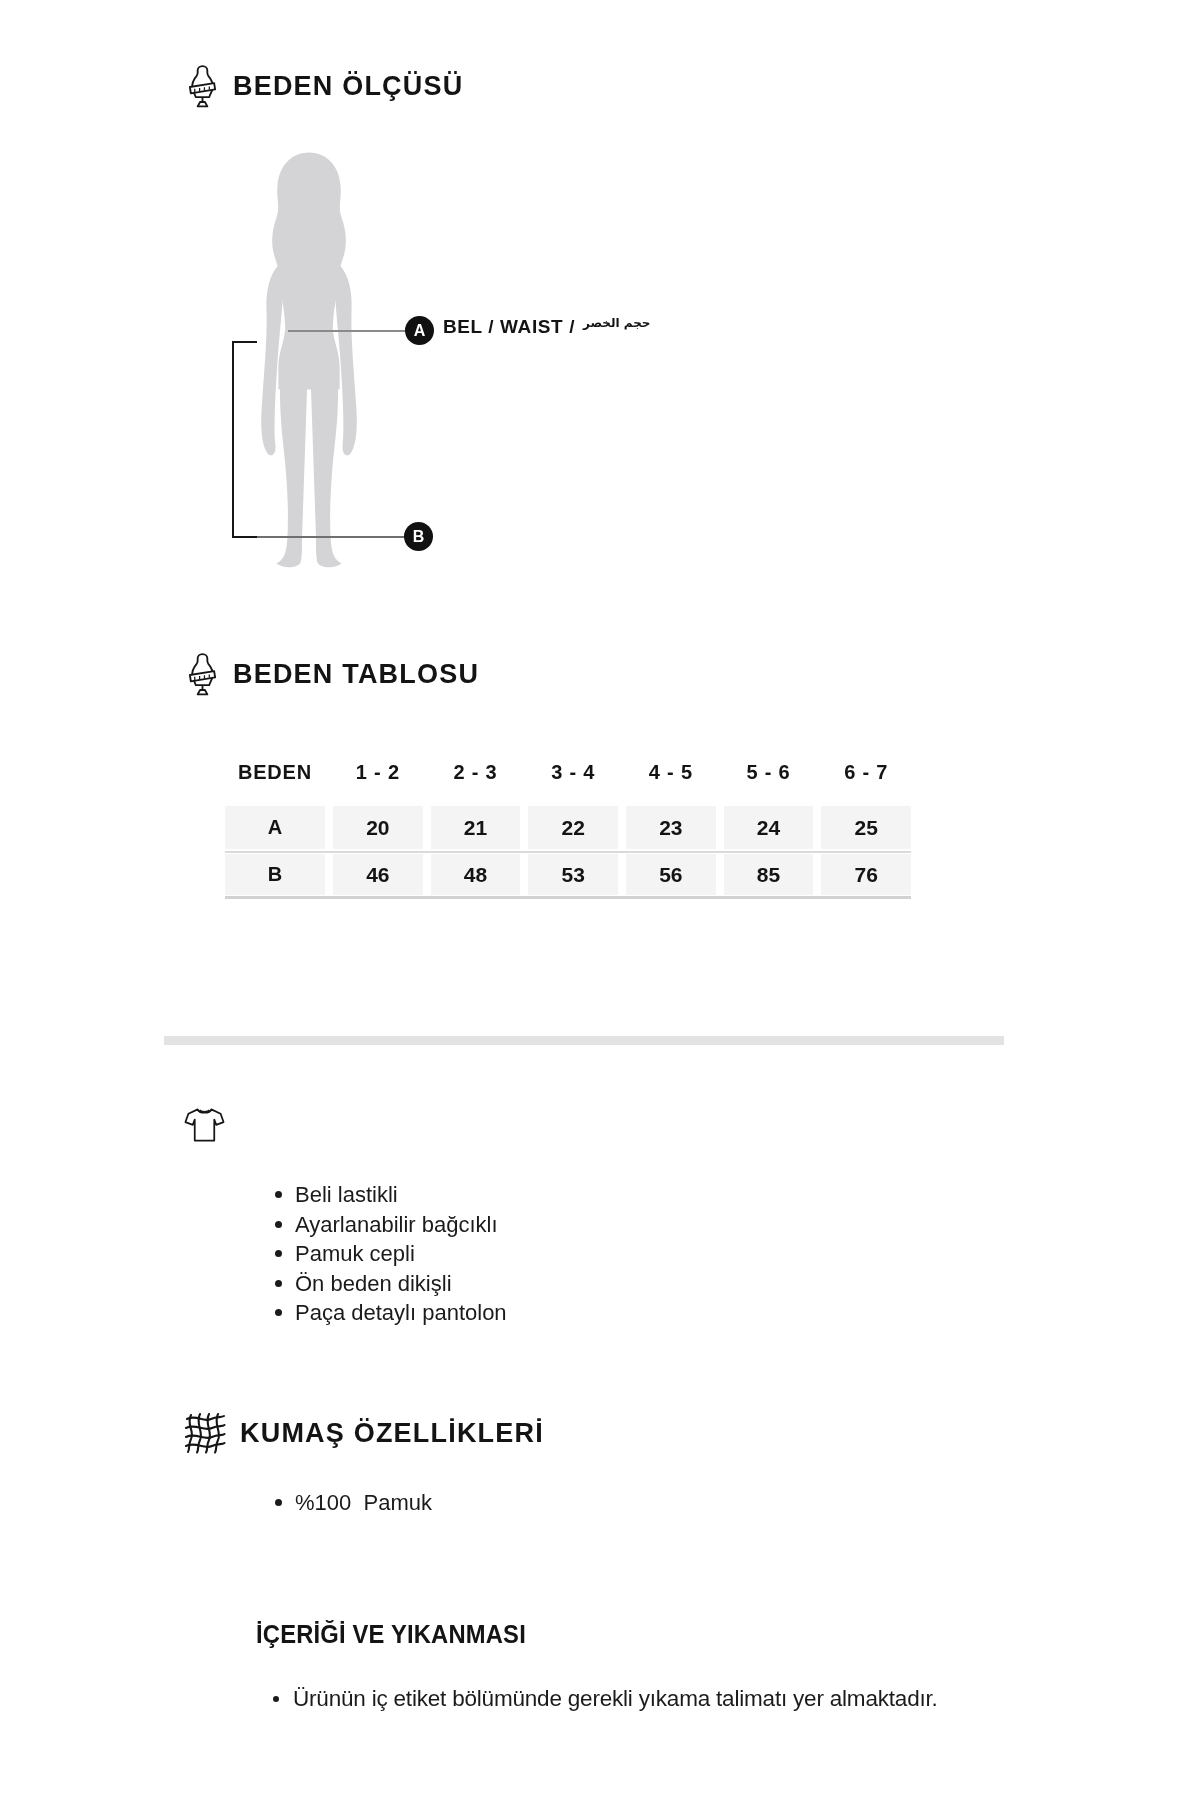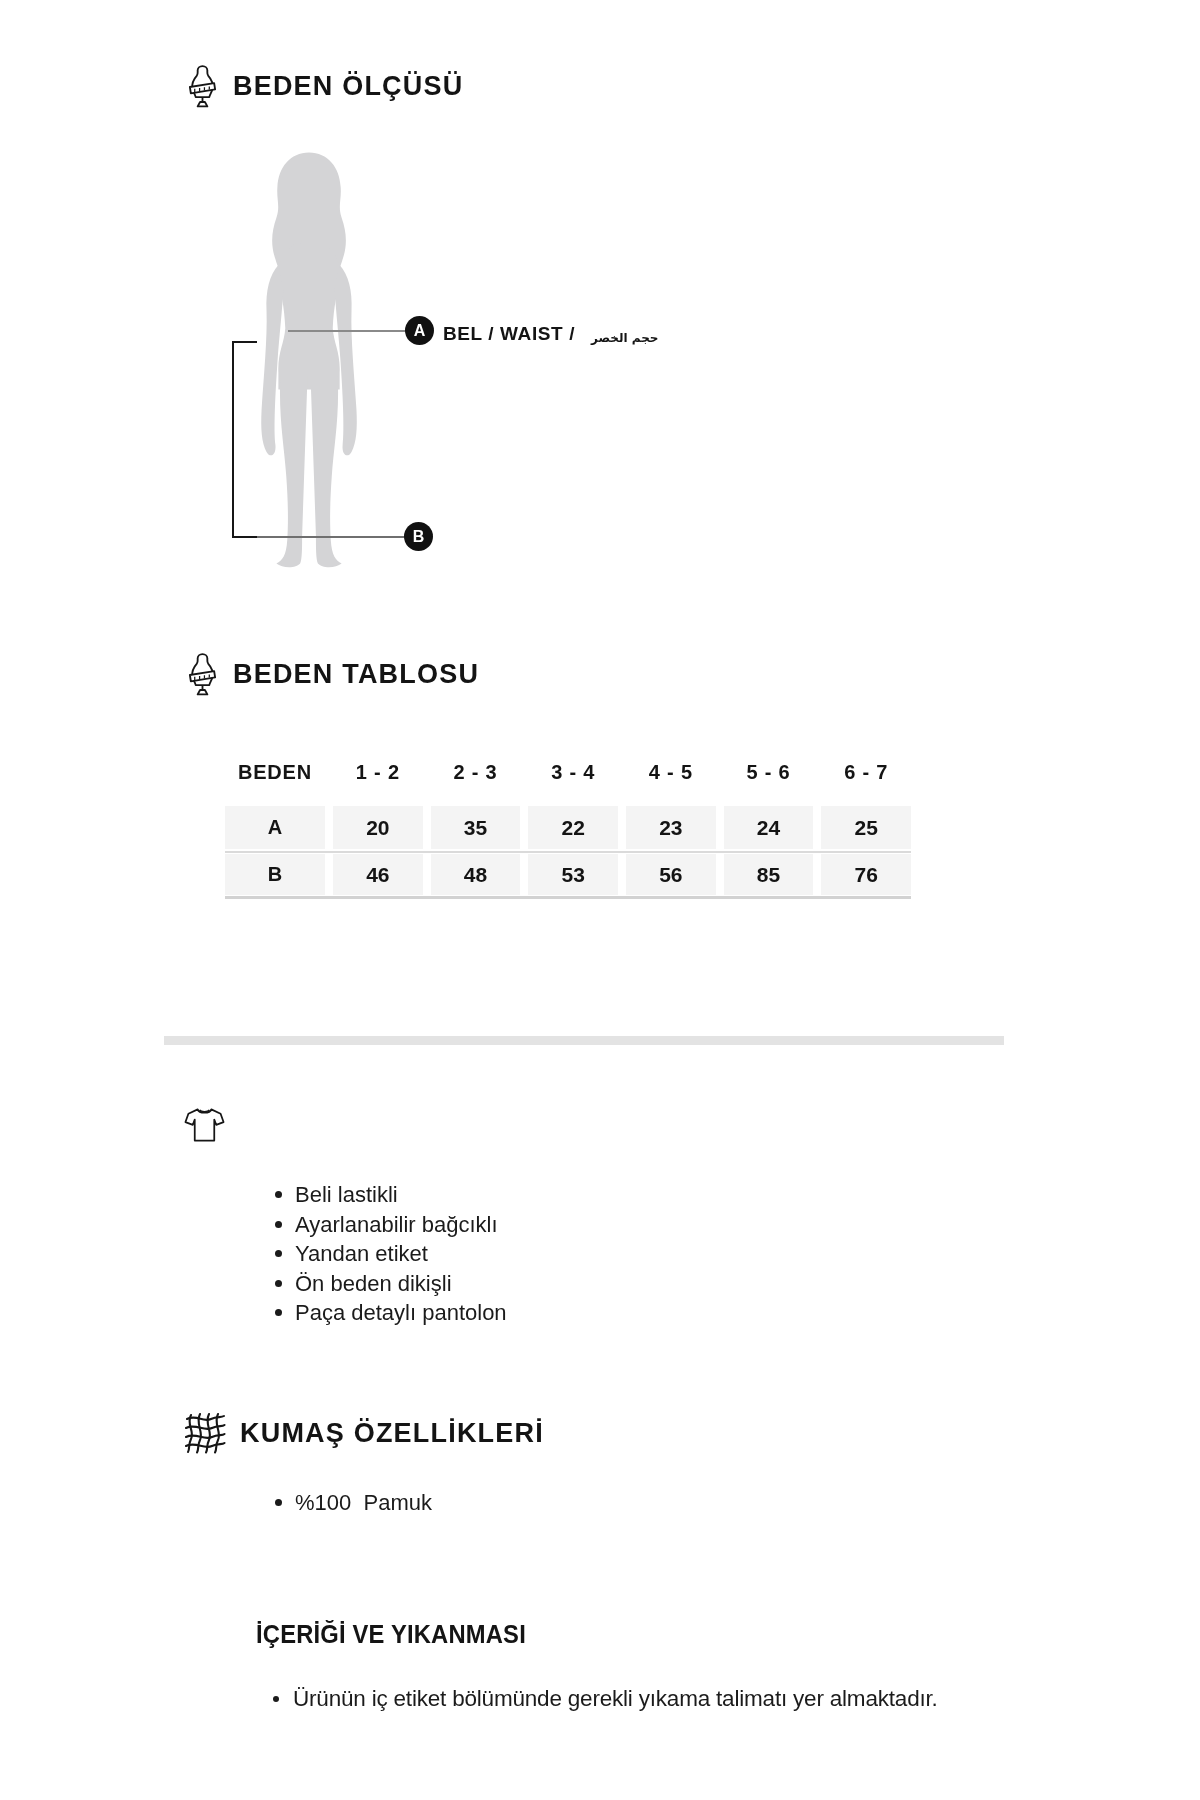--- a/index.html
+++ b/index.html
@@ -15,21 +15,21 @@
   
   .silhouette{position:absolute;left:227px;top:140px;}
   .leader{position:absolute;background:#8a8a8a;}
   .black-line{position:absolute;background:#161616;}
   .marker{
     position:absolute;width:29px;height:29px;border-radius:50%;background:#111111;
     color:#ffffff;font-weight:700;font-size:16px;display:flex;align-items:center;justify-content:center;
   }
   .measure-label{
     position:absolute;font-size:19px;font-weight:700;letter-spacing:0.6px;
-    white-space:nowrap;display:flex;align-items:flex-end;gap:16px;height:29px;
+    white-space:nowrap;display:flex;align-items:flex-start;gap:8px;height:29px;
   }
   .measure-label .ar{font-family:"DejaVu Sans", sans-serif;font-weight:700;font-size:12px;}
 
   
   .size-table{position:absolute;left:225px;top:748px;width:686px;}
   .trow{display:grid;grid-template-columns:100px repeat(6,1fr);column-gap:8px;}
   .trow .cell{display:flex;align-items:center;justify-content:center;}
   .trow.head{height:48px;font-weight:700;font-size:20px;letter-spacing:0.8px;}
   .trow.data{height:43px;font-size:21px;font-weight:600;}
   .trow.data .cell{background:#f4f4f4;}
@@ -123,21 +123,21 @@
       <span class="cell">1 - 2</span>
       <span class="cell">2 - 3</span>
       <span class="cell">3 - 4</span>
       <span class="cell">4 - 5</span>
       <span class="cell">5 - 6</span>
       <span class="cell">6 - 7</span>
     </div>
     <div class="trow data" style="margin-top:10px;">
       <span class="cell rowlab">A</span>
       <span class="cell">20</span>
-      <span class="cell">35</span>
+      <span class="cell">21</span>
       <span class="cell">22</span>
       <span class="cell">23</span>
       <span class="cell">24</span>
       <span class="cell">25</span>
     </div>
     <div class="t-mid"></div>
     <div class="t-sp"></div>
     <div class="trow data b">
       <span class="cell rowlab">B</span>
       <span class="cell">46</span>
@@ -157,21 +157,21 @@
       <svg width="41" height="38" viewBox="0 0 42 38" fill="none" stroke="#161616" stroke-width="1.8" stroke-linejoin="round">
         <path d="M14 3 L4.5 7.5 L1.5 16 L9 18.8 L11 13.5 L11 35 L31 35 L31 13.5 L33 18.8 L40.5 16 L37.5 7.5 L28 3 C26.5 7.5 15.5 7.5 14 3 Z"></path>
         <path d="M16 3.6 C17.5 6 24.5 6 26 3.6" stroke-width="1.4"></path>
       </svg>
     </span>
   </div>
 
   <ul class="blist" style="left:256px;top:1168px;">
     <li>Beli lastikli</li>
     <li>Ayarlanabilir bağcıklı</li>
-    <li>Yandan etiket</li>
+    <li>Pamuk cepli</li>
     <li>Ön beden dikişli</li>
     <li>Paça detaylı pantolon</li>
   </ul>
 
   <div class="sec-head" style="left:184px;top:1412px;">
     <span>
       <svg width="42" height="42" viewBox="0 0 42 42" fill="none" stroke="#161616" stroke-width="2.1" stroke-linecap="round">
         <path d="M3 7 C13 2 19 11 27 7 C33 4 37 6 40 4"></path>
         <path d="M2 16 C12 11 20 20 28 16 C34 13 38 15 40.5 13"></path>
         <path d="M2 25 C12 20 20 29 28 25 C34 22 38 24 40.5 22"></path>

